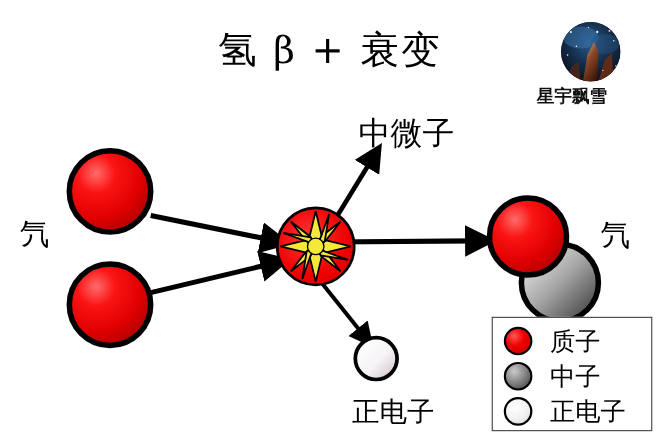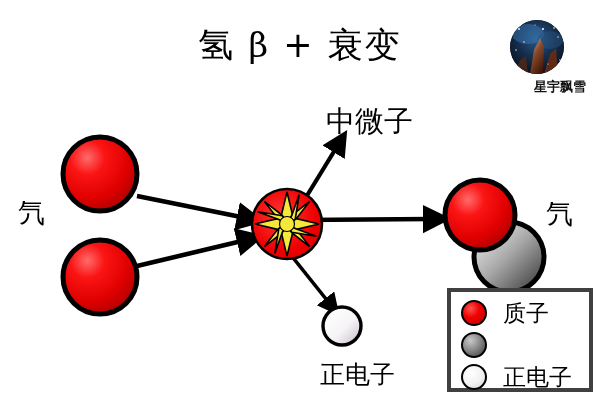--- a/index.html
+++ b/index.html
@@ -86,34 +86,34 @@
     border-radius: 50%;
     overflow: hidden;
     background: #0a1020;
   }
   #logo-badge svg { display: block; }
   #logo-text {
     position: absolute;
     left: 0;
     top: 58px;
     width: 98px;
-    text-align: right;
-    font-size: 13px;
+    text-align: left;
+    font-size: 16px;
     font-weight: bold;
     color: #111111;
     letter-spacing: 0px;
   }
   
   #legend {
     position: absolute;
     left: 447px;
     top: 288px;
     width: 146px;
     height: 104px;
-    border: 4px solid #404040;
+    border: 1px solid #404040;
     background: #ffffff;
     box-sizing: border-box;
   }
   .legend-row {
     position: absolute;
     left: 10px;
     height: 30px;
     display: flex;
     align-items: center;
   }
@@ -283,20 +283,21 @@
     <div id="logo-text" class="cjk">星宇飘雪</div>
   </div>
 
   <div id="legend">
     <div class="legend-row r0">
       <span class="legend-dot proton"></span>
       <span class="legend-label cjk">质子</span>
     </div>
     <div class="legend-row r1">
       <span class="legend-dot neutron"></span>
+      <span class="legend-label cjk">中子</span>
     </div>
     <div class="legend-row r2">
       <span class="legend-dot positron"></span>
       <span class="legend-label cjk">正电子</span>
     </div>
   </div>
 
 
 </div>
 

